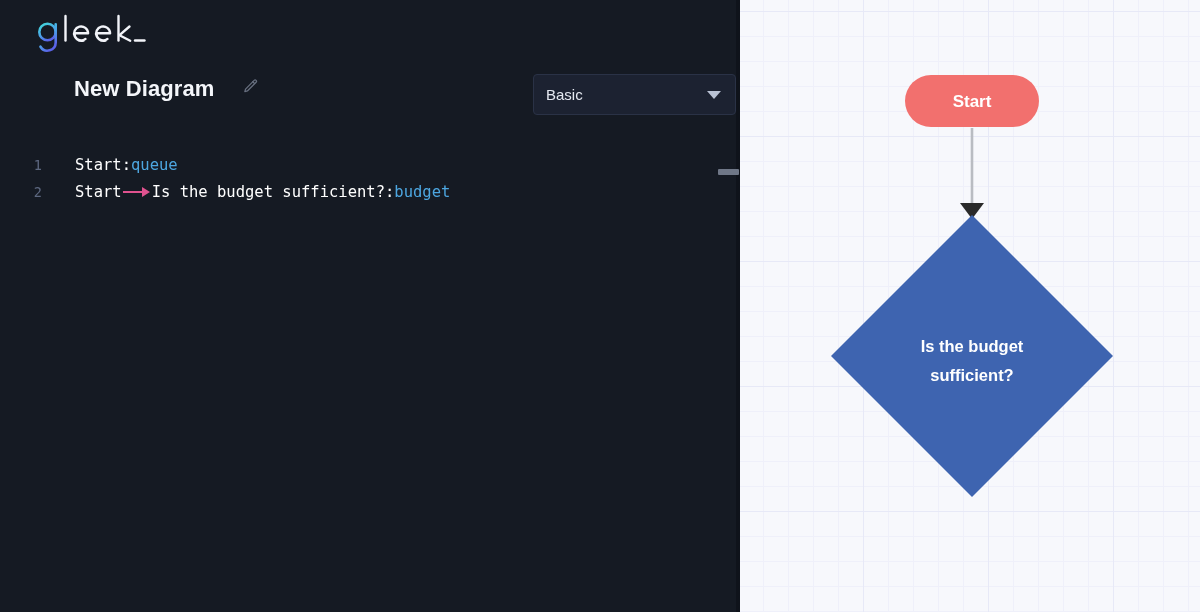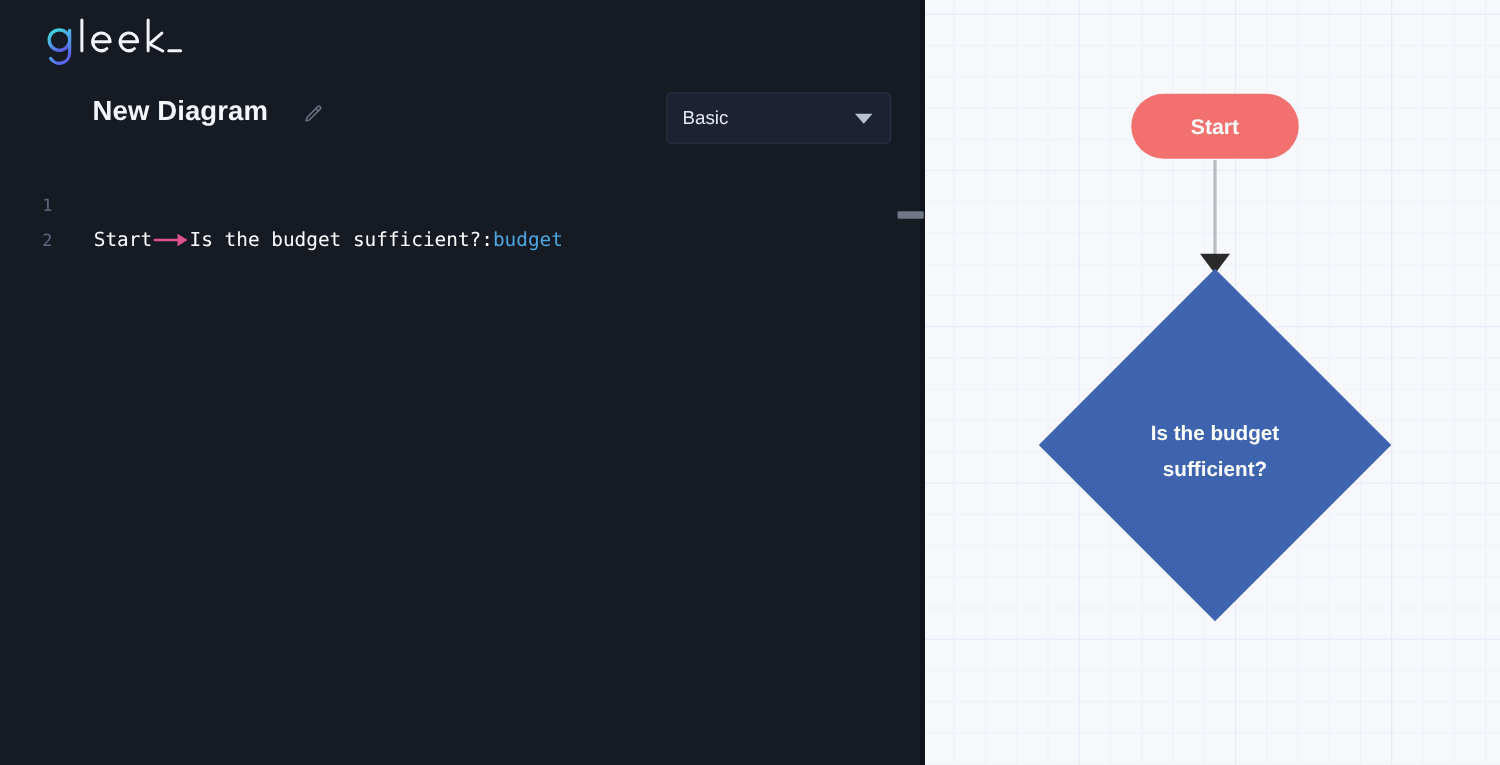--- a/index.html
+++ b/index.html
@@ -40,21 +40,21 @@
     align-items: center;
     user-select: none;
   }
   .logo-svg { display: block; }
 
   .title-row {
     position: absolute;
     left: 74px;
     top: 78px;
     display: flex;
-    align-items: flex-end;
+    align-items: flex-start;
     gap: 28px;
   }
   .doc-title {
     font-size: 22px;
     font-weight: bold;
     color: #f4f6fa;
     letter-spacing: 0.1px;
     line-height: 1;
     white-space: nowrap;
   }
@@ -64,21 +64,21 @@
     display: block;
     opacity: 0.62;
     cursor: pointer;
   }
 
   
   .template-select {
     position: absolute;
     left: 533px;
     top: 74px;
-    width: 180px;
+    width: 203px;
     height: 41px;
     background: #1c2231;
     border: 1px solid #2a3246;
     border-radius: 4px;
     display: flex;
     align-items: center;
     justify-content: space-between;
     padding: 0 14px 0 12px;
     cursor: pointer;
   }
@@ -247,20 +247,21 @@
 
     <div class="template-select">
       <span class="template-select-label">Basic</span>
       <span class="caret"></span>
     </div>
 
     <div class="code-area">
 
       <div class="code-line">
         <span class="gutter">1</span>
+        <span class="code-text"><span class="tok-plain">Start</span><span class="tok-plain">:</span><span class="tok-type">queue</span></span>
       </div>
 
       <div class="code-line">
         <span class="gutter">2</span>
         <span class="code-text"><span class="tok-plain">Start</span><span class="arrow-glyph"><span class="shaft"></span><span class="head"></span></span><span class="tok-plain">Is the budget sufficient?</span><span class="tok-plain">:</span><span class="tok-type">budget</span></span>
       </div>
 
     </div>
   </div>
 

